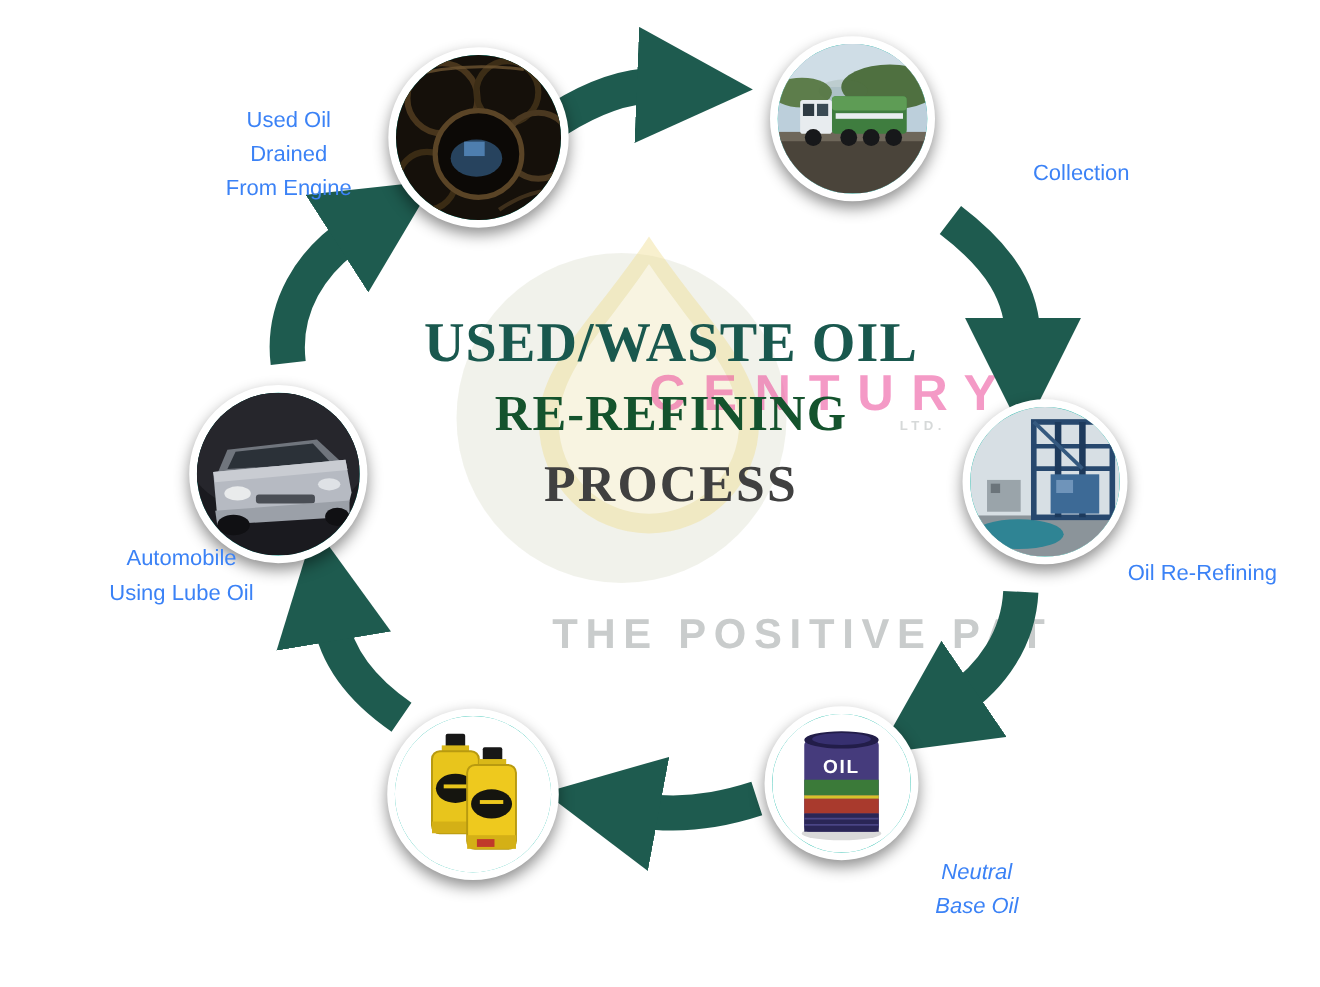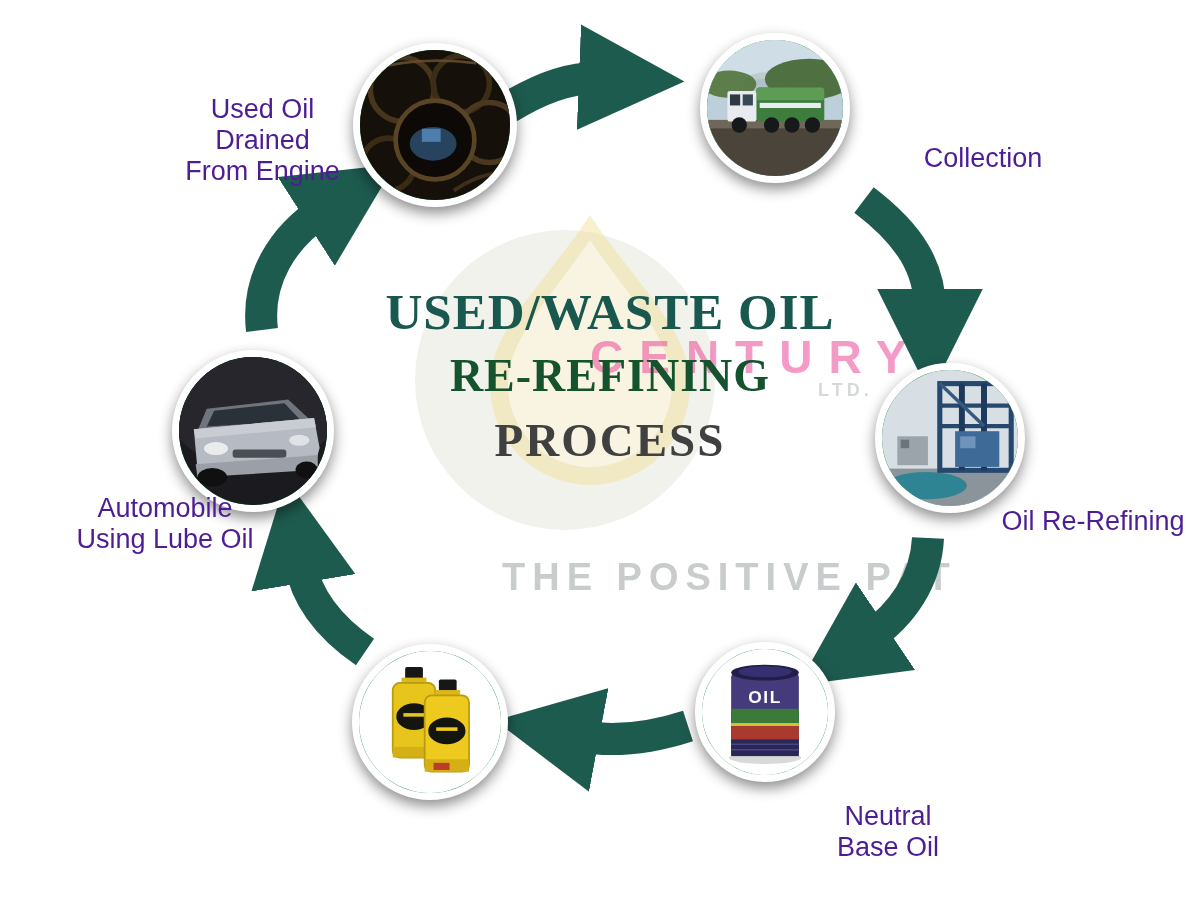--- a/index.html
+++ b/index.html
@@ -7,45 +7,45 @@
     position:relative;width:1200px;height:897px;background:#ffffff;overflow:hidden;
     font-family:"Liberation Sans",sans-serif;
   }
   
   .wm-layer{position:absolute;inset:0;z-index:0;}
   .wm-brand{
     position:absolute;left:590px;top:330px;font-family:"Liberation Sans",sans-serif;
     font-size:46px;font-weight:bold;letter-spacing:16px;color:#ec4899;opacity:.55;white-space:nowrap;
   }
   .wm-brand-suffix{
-    position:absolute;left:818px;top:380px;font-size:18px;font-weight:bold;
+    position:absolute;left:818px;top:380px;font-size:12px;font-weight:bold;
     letter-spacing:4px;color:#bcc0c0;opacity:.6;
   }
   .wm-tagline{
     position:absolute;left:502px;top:556px;font-size:38px;font-weight:600;
     letter-spacing:7px;color:#c9cccc;white-space:nowrap;
   }
   
   .arrows{position:absolute;left:0;top:0;z-index:1;}
   
   .title-block{
     position:absolute;left:330px;top:280px;width:560px;text-align:center;z-index:2;
     font-family:"Liberation Serif",serif;font-weight:bold;
   }
   .title-line1{font-size:51px;line-height:64px;color:#19584e;letter-spacing:1px;}
   .title-line2{font-size:46px;line-height:64px;color:#14532d;letter-spacing:1px;}
   .title-line3{font-size:47px;line-height:64px;color:#404040;letter-spacing:2px;}
   
   .photo{
     position:absolute;box-sizing:border-box;border:7px solid #ffffff;border-radius:50%;
-    overflow:hidden;z-index:3;box-shadow:0 6px 14px rgba(0,0,0,.45);background:#15803d;
+    overflow:hidden;z-index:3;box-shadow:0 6px 14px rgba(0,0,0,.45);background:#14b8a6;
   }
   .photo svg{display:block;width:100%;height:100%;}
   .node-label{
-    position:absolute;z-index:3;font-size:27px;line-height:31px;color:#4c1d95;
+    position:absolute;z-index:3;font-size:20px;line-height:31px;color:#3b82f6;
     white-space:pre-line;text-align:center;
   }
   .align-left{text-align:center;}
 </style>
 </head>
 <body>
 
 <div class="canvas">
 
   <div class="wm-layer">
@@ -148,21 +148,21 @@
       <rect x="37" y="94" width="86" height="4" fill="#d8c22a"></rect>
       <rect x="37" y="98" width="86" height="17" fill="#a93a2d"></rect>
       <rect x="37" y="115" width="86" height="21" fill="#2a2656"></rect>
       <line x1="37" y1="121" x2="123" y2="121" stroke="#4a4585" stroke-width="2"></line>
       <line x1="37" y1="128" x2="123" y2="128" stroke="#4a4585" stroke-width="2"></line>
       <ellipse cx="80" cy="30" rx="43" ry="10" fill="#221d49"></ellipse>
       <ellipse cx="80" cy="29" rx="34" ry="7" fill="#373070"></ellipse>
       <text x="80" y="68" text-anchor="middle" font-family="Liberation Sans, sans-serif" font-size="22" font-weight="bold" letter-spacing="2" fill="#ffffff">OIL</text>
     </svg>
   </div>
-  <div class="node-label" style="left:813px;top:801px;width:150px;">Neutral
+  <div class="node-label" style="left:813px;top:778px;width:150px;font-style:italic;">Neutral
 Base Oil</div>
 
   <div class="photo" style="left:352px;top:644px;width:156px;height:156px;">
     <svg viewBox="0 0 160 160">
       <rect width="160" height="160" fill="#ffffff"></rect>
 
       <rect x="52" y="18" width="20" height="14" rx="2" fill="#171717"></rect>
       <rect x="48" y="30" width="28" height="8" fill="#d9b818"></rect>
       <rect x="38" y="36" width="48" height="84" rx="8" fill="#e8c51c" stroke="#b89a10" stroke-width="2"></rect>
       <ellipse cx="62" cy="74" rx="20" ry="15" fill="#15150f"></ellipse>

